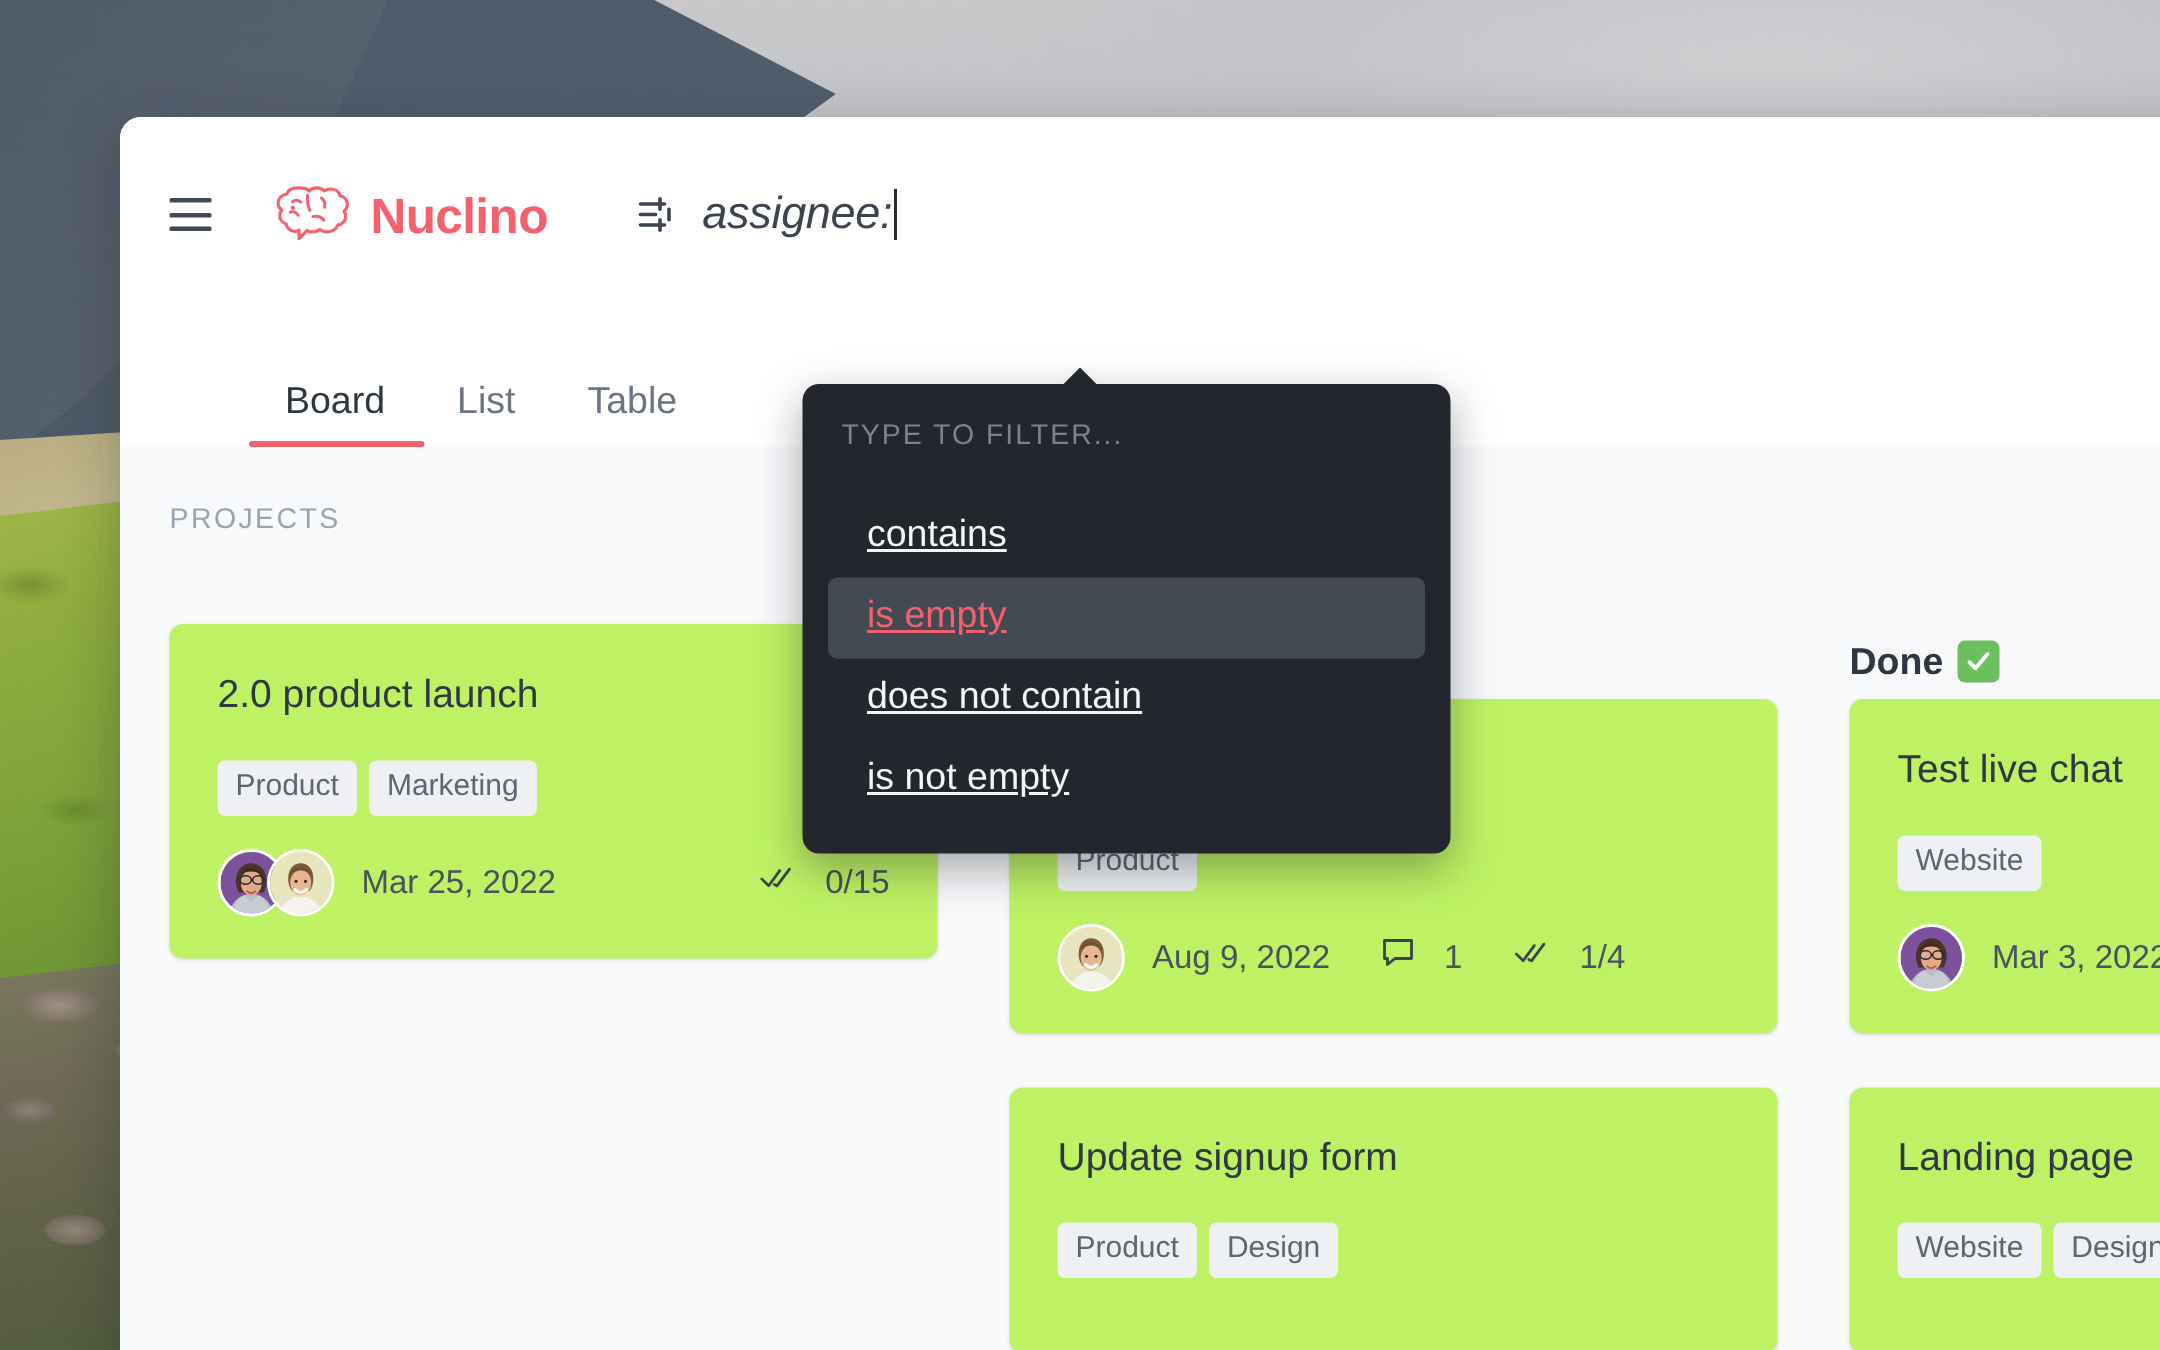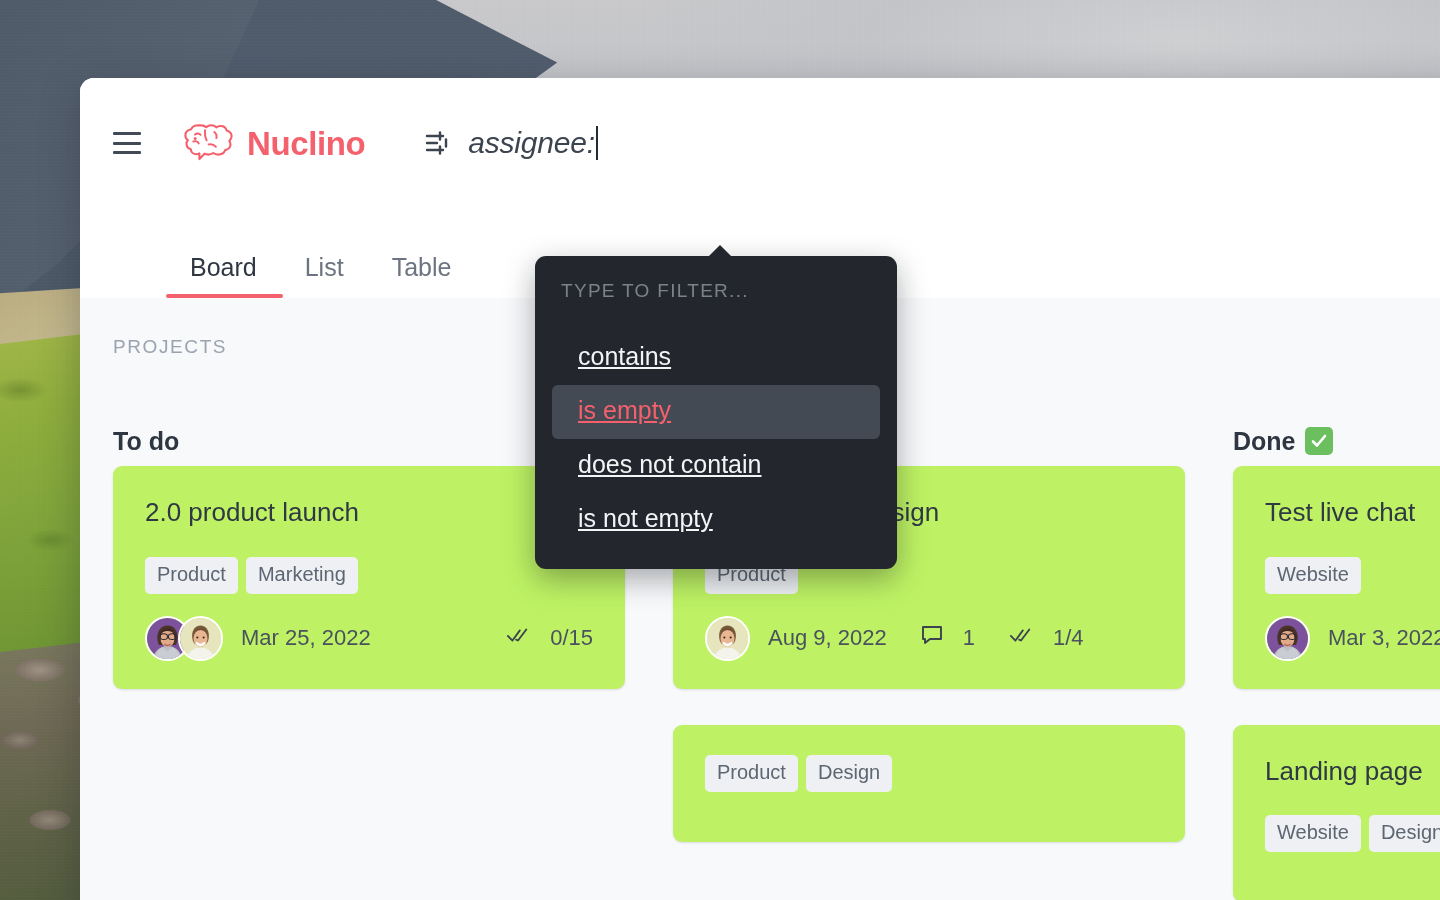--- a/index.html
+++ b/index.html
@@ -293,21 +293,21 @@
     color: #49525e;
     margin-left: 34px;
     white-space: nowrap;
   }
   .meta-right { margin-left: auto; display: flex; align-items: center; }
 
   
   #filter-popover {
     position: absolute;
     left: 455px; top: 178px;
-    width: 362px;
+    width: 432px;
     background: #23272d;
     border-radius: 11px;
     padding: 24px 0 22px 0;
     z-index: 50;
     box-shadow: 0 10px 30px rgba(10,14,20,.35);
   }
   #filter-popover::before {
     content: "";
     position: absolute;
     top: -11px; left: 173px;
@@ -403,35 +403,20 @@
     <div class="tab">List</div>
     <div class="tab">Table</div>
   </div>
 
   <div class="board">
     <div class="board-label">PROJECTS</div>
 
     <div class="columns">
 
       <div class="column">
-        <div class="col-head">
-          <div class="col-title">To do</div>
-          <div class="col-actions">
-            <span class="icon-btn">
-                <span class="plus"></span>
-              </span>
-            <span class="icon-btn">
-              <span class="kebab">
-                  <i></i>
-                  <i></i>
-                  <i></i>
-                </span>
-            </span>
-          </div>
-        </div>
 
         <div class="card">
           <div class="card-title">2.0 product launch</div>
           <div class="tags">
             <span class="tag">Product</span>
             <span class="tag">Marketing</span>
           </div>
           <div class="card-meta">
             <div class="avatars">
               <span class="avatar">
@@ -512,20 +497,21 @@
               <svg width="24" height="20" viewBox="0 0 26 20">
                 <path d="M2 11l5 5 8-11" stroke="#3b434f" stroke-width="2" fill="none" stroke-linecap="round" stroke-linejoin="round"></path>
                 <path d="M11 15l2 1 9-12" stroke="#3b434f" stroke-width="2" fill="none" stroke-linecap="round" stroke-linejoin="round"></path>
               </svg>
               <span>1/4</span>
             </span>
           </div>
         </div>
 
         <div class="card">
+          <div class="card-title">Update signup form</div>
           <div class="tags">
             <span class="tag">Product</span>
             <span class="tag">Design</span>
           </div>
         </div>
       </div>
 
       <div class="column">
         <div class="col-head">
           <div class="col-title">

